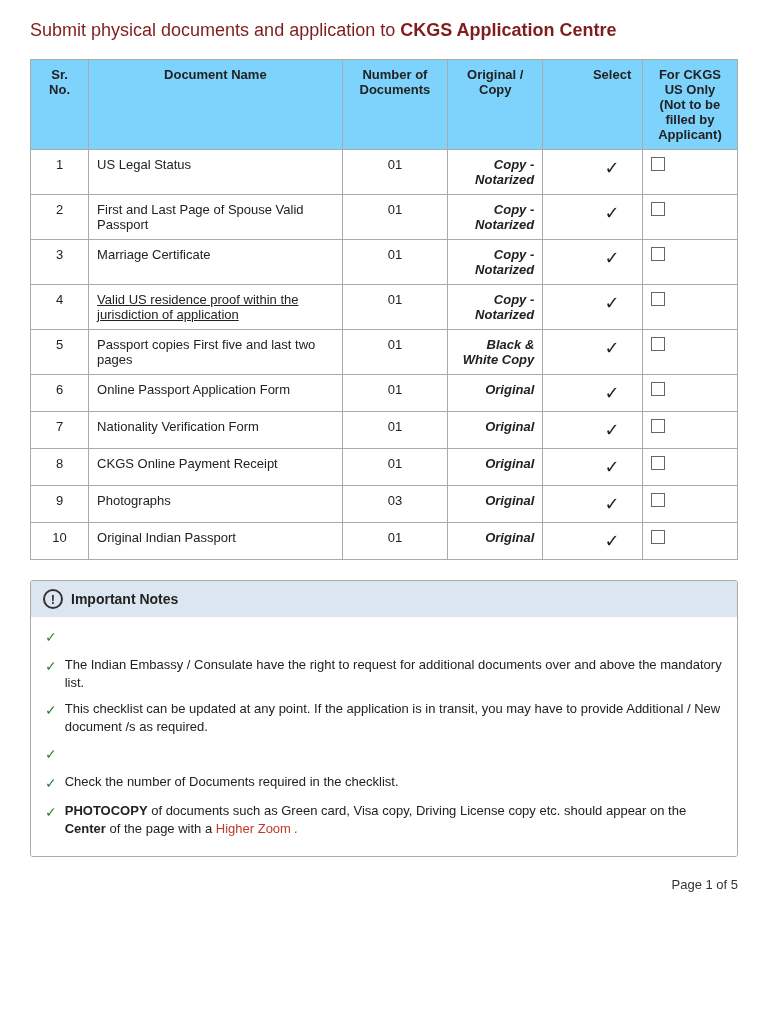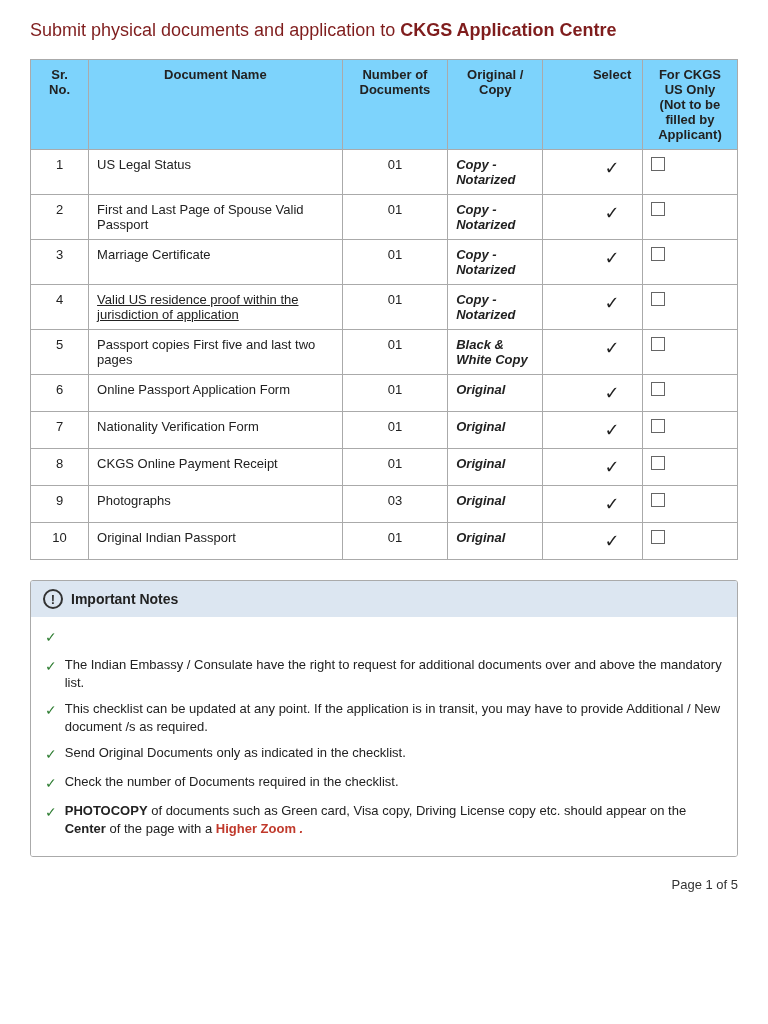--- a/index.html
+++ b/index.html
@@ -38,21 +38,21 @@
     }
     td {
       font-size: 13px;
     }
     .col-srno { width: 55px; text-align: center; }
     .col-docname { width: 240px; }
     .col-numdocs { width: 100px; text-align: center; }
     .col-origcopy { width: 90px; }
     .col-select { width: 60px; text-align: center; padding-left: 47px; }
     .col-forckgs { width: 90px; }
-    .italic-bold { font-style: italic; font-weight: bold; }
+    .italic-bold { font-style: italic; font-weight: bold; text-align: right; }
     .checkmark { font-size: 18px; color: #222; }
     .checkbox-box {
       display: inline-block;
       width: 14px;
       height: 14px;
       border: 1px solid #666;
       background: #fff;
     }
     .notes-box {
       margin-top: 20px;
@@ -93,21 +93,21 @@
       font-size: 13px;
       line-height: 1.4;
     }
     .note-check {
       color: #2e7d32;
       font-size: 14px;
       flex-shrink: 0;
       margin-top: 1px;
     }
     .note-text em { font-style: normal; }
-    .highlight-red { color: #c0392b; font-weight: bold; font-style: italic; }
+    .highlight-red { color: #c0392b; font-weight: normal; font-style: italic; }
     .page-footer {
       text-align: right;
       margin-top: 20px;
       font-size: 13px;
       color: #333;
     }
   </style>
 </head>
 <body>
 
@@ -222,21 +222,20 @@
       <div class="note-item">
         <span class="note-check">✓</span>
         <span class="note-text">The Indian Embassy / Consulate have the right to request for additional documents over and above the mandatory list.</span>
       </div>
       <div class="note-item">
         <span class="note-check">✓</span>
         <span class="note-text">This checklist can be updated at any point. If the application is in transit, you may have to provide Additional / New document /s as required.</span>
       </div>
       <div class="note-item">
         <span class="note-check">✓</span>
-        <span class="note-text">Send Original Documents only as indicated in the checklist.</span>
       </div>
       <div class="note-item">
         <span class="note-check">✓</span>
         <span class="note-text">Check the number of Documents required in the checklist.</span>
       </div>
       <div class="note-item">
         <span class="note-check">✓</span>
         <span class="note-text"><strong>PHOTOCOPY</strong> of documents such as Green card, Visa copy, Driving License copy etc. should appear on the <strong>Center</strong> of the page with a <span class="highlight-red"><em>Higher Zoom </em>.</span></span>
       </div>
     </div>

